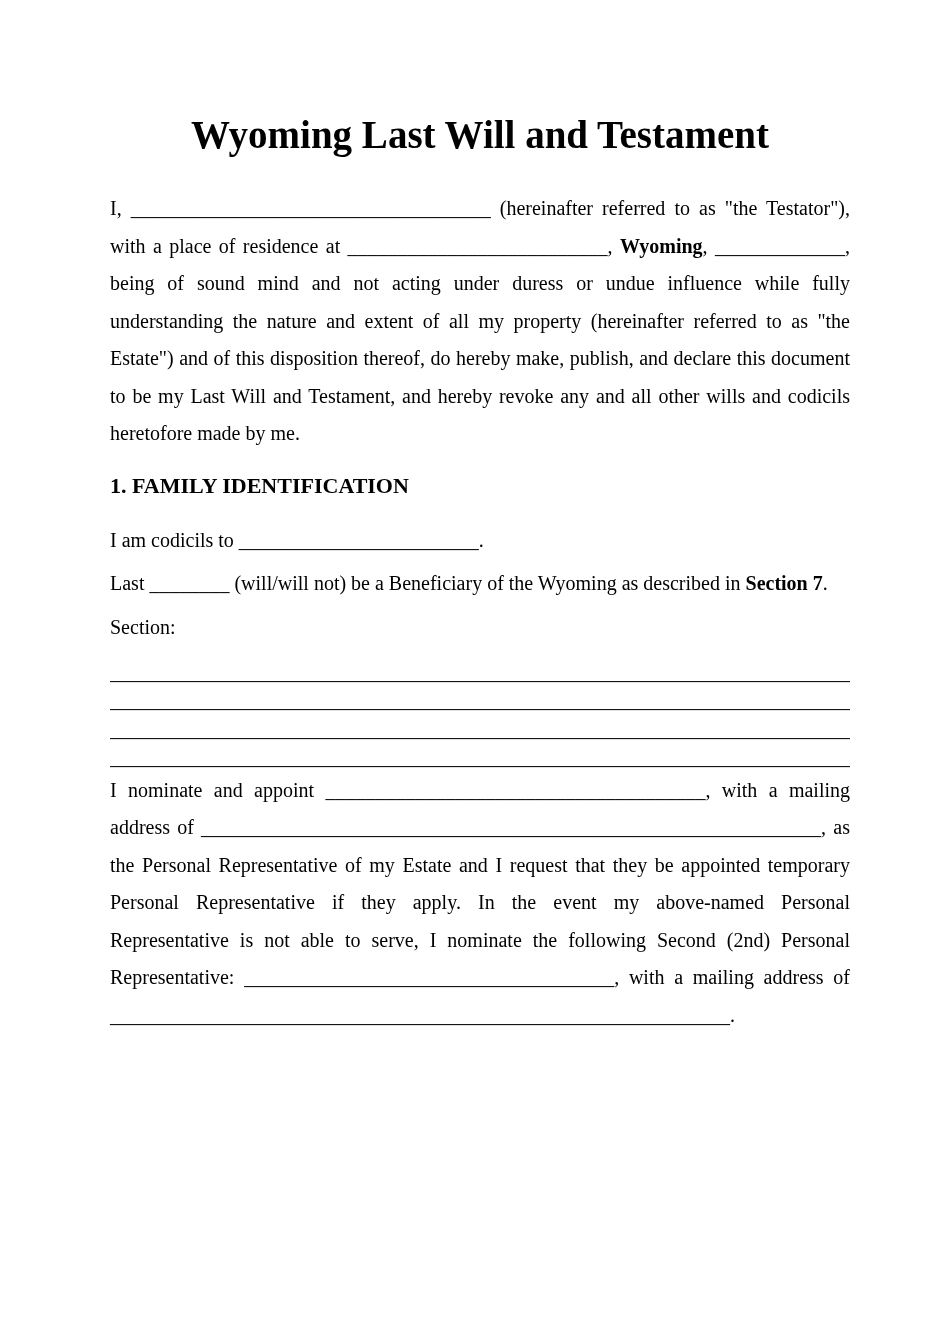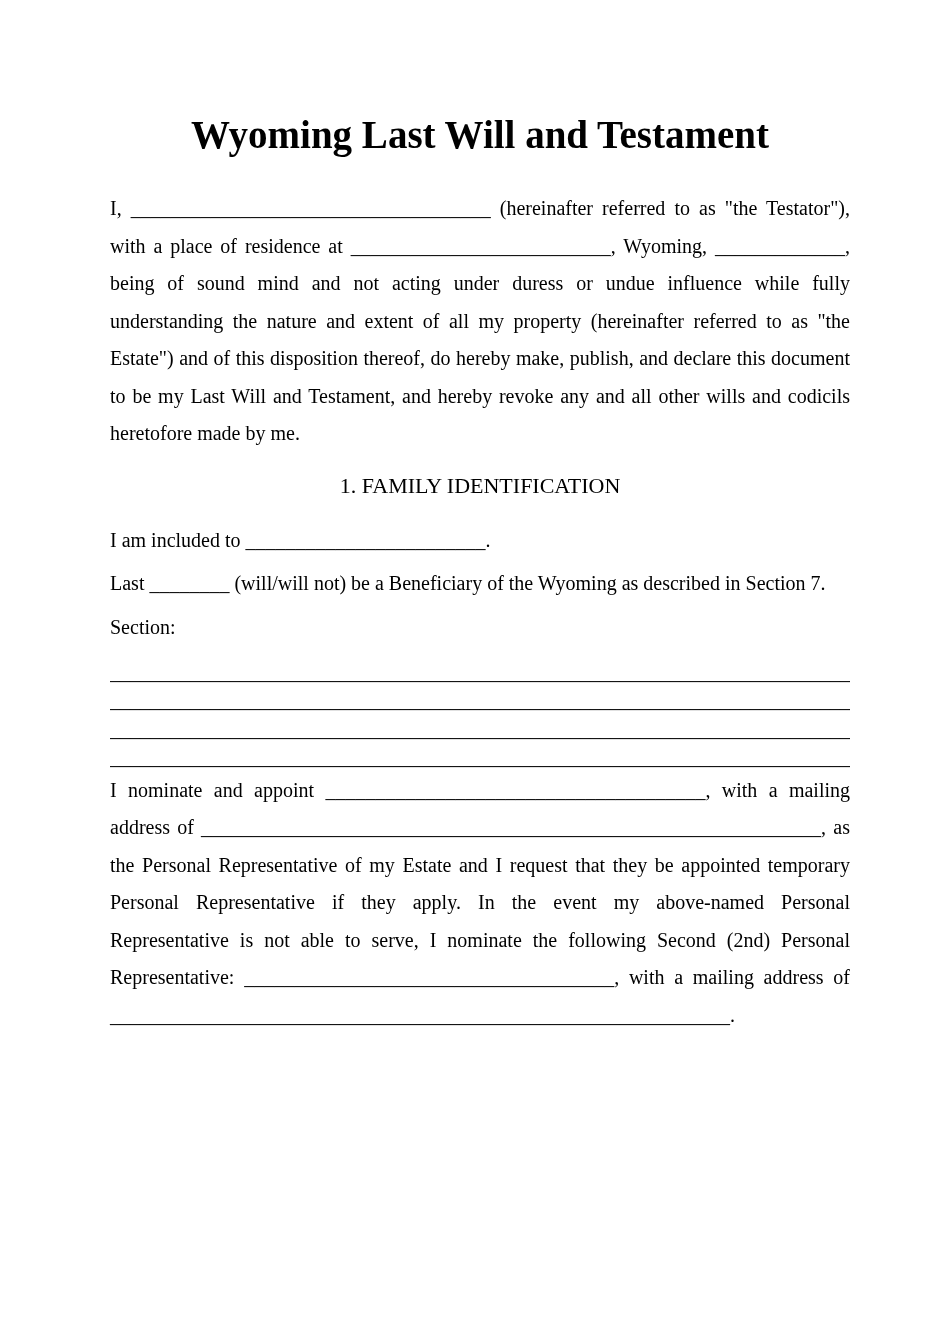--- a/index.html
+++ b/index.html
@@ -24,48 +24,48 @@
   }
   .para {
     text-align: justify;
     line-height: 37.5px;
     margin: 0 0 6px 0;
   }
   .intro { margin-top: 32px; margin-bottom: 0; }
   h2.section {
     font-size: 22px;
     line-height: 30px;
-    font-weight: normal;
-    text-align: center;
+    font-weight: bold;
+    text-align: left;
     margin: 18px 0 21px 0;
   }
   .blank { white-space: normal; }
   .children-lines { margin: 12px 0 0 0; }
   .rule {
     line-height: 28.4px;
     white-space: nowrap;
     overflow: hidden;
     width: 100%;
   }
   .heirs { margin-top: 10px; margin-bottom: 0; }
   .rep-para { margin-bottom: 0; }
-  b { font-weight: normal; }
+  b { font-weight: bold; }
 </style>
 </head>
 <body>
 
 <div class="page">
 
   <h1 class="title">Wyoming Last Will and Testament</h1>
 
   <p class="para intro"><span>I, </span><span class="blank">____________________________________</span><span> (hereinafter referred to as "the Testator"), with a place of residence at </span><span class="blank">__________________________</span><span>, </span><b>Wyoming</b><span>, </span><span class="blank">_____________</span><span>, being of sound mind and not acting under duress or undue influence while fully understanding the nature and extent of all my property (hereinafter referred to as "the Estate") and of this disposition thereof, do hereby make, publish, and declare this document to be my Last Will and Testament, and hereby revoke any and all other wills and codicils heretofore made by me.</span></p>
 
   <h2 class="section">1. FAMILY IDENTIFICATION</h2>
 
-  <p class="para"><span>I am included to </span><span class="blank">________________________</span><span>.</span></p>
+  <p class="para"><span>I am codicils to </span><span class="blank">________________________</span><span>.</span></p>
 
   <p class="para"><span>Last </span><span class="blank">________</span><span> (will/will not) be a Beneficiary of the Wyoming as described in </span><b>Section 7</b><span>.</span></p>
 
   <p class="para">Section:</p>
 
   <div class="children-lines">
     <div class="rule">______________________________________________________________________________</div>
     <div class="rule">______________________________________________________________________________</div>
     <div class="rule">______________________________________________________________________________</div>
     <div class="rule">______________________________________________________________________________</div>

